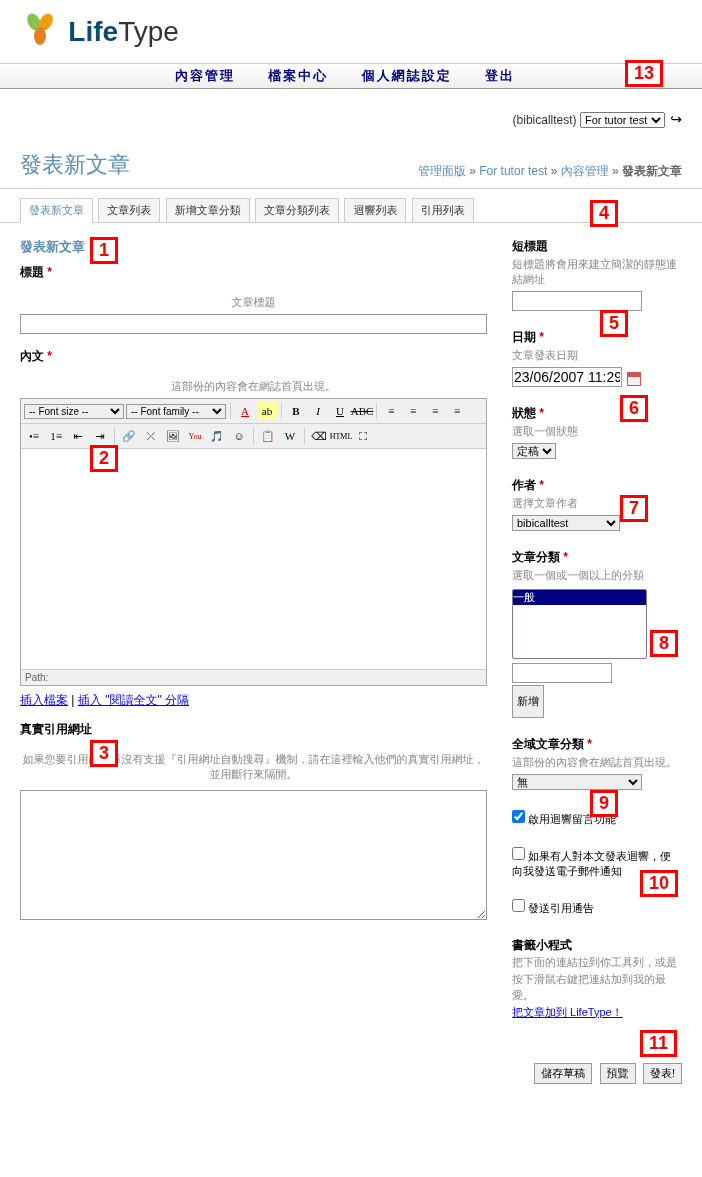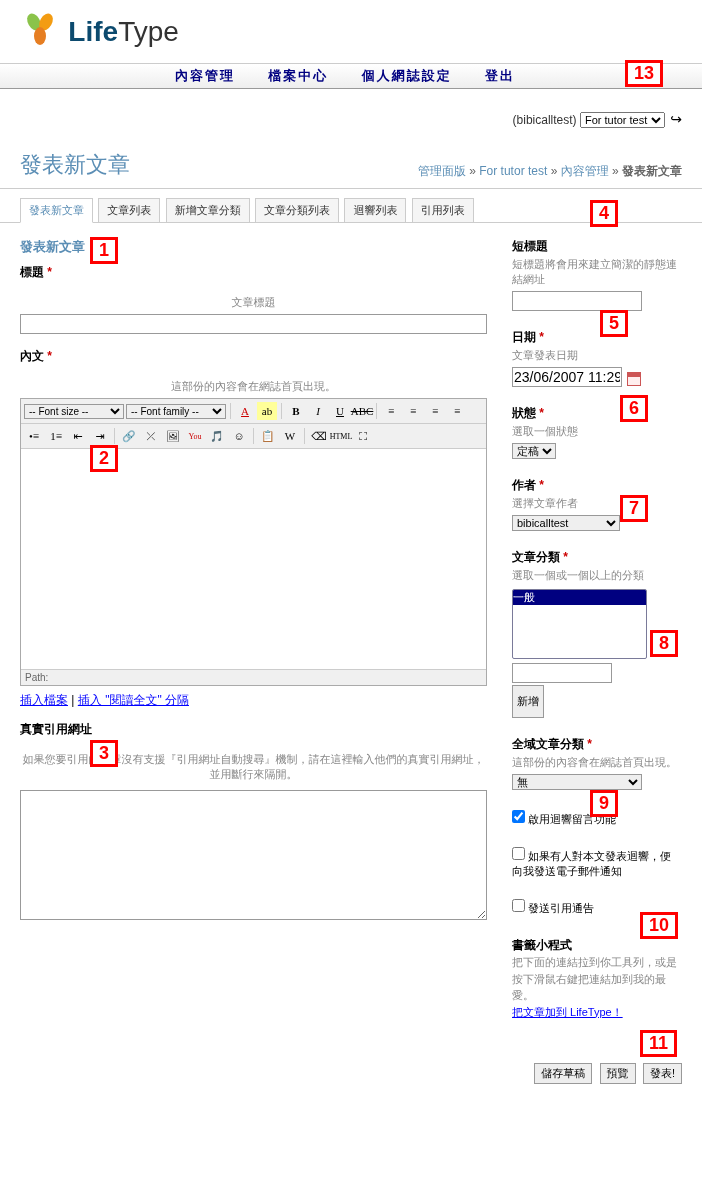--- a/index.html
+++ b/index.html
@@ -242,18 +242,18 @@
 
 <div class="annot" style="left:90px;top:237px">1</div>
 <div class="annot" style="left:90px;top:445px">2</div>
 <div class="annot" style="left:90px;top:740px">3</div>
 <div class="annot" style="left:590px;top:200px">4</div>
 <div class="annot" style="left:600px;top:310px">5</div>
 <div class="annot" style="left:620px;top:395px">6</div>
 <div class="annot" style="left:620px;top:495px">7</div>
 <div class="annot" style="left:650px;top:630px">8</div>
 <div class="annot" style="left:590px;top:790px">9</div>
-<div class="annot" style="left:640px;top:912px">10</div>
+<div class="annot" style="left:640px;top:870px">10</div>
 <div class="annot" style="left:640px;top:1030px">11</div>
 <div class="annot" style="left:450px;top:1125px">12</div>
 <div class="annot" style="left:625px;top:60px">13</div>
 
 </div>
 
 </body></html>

